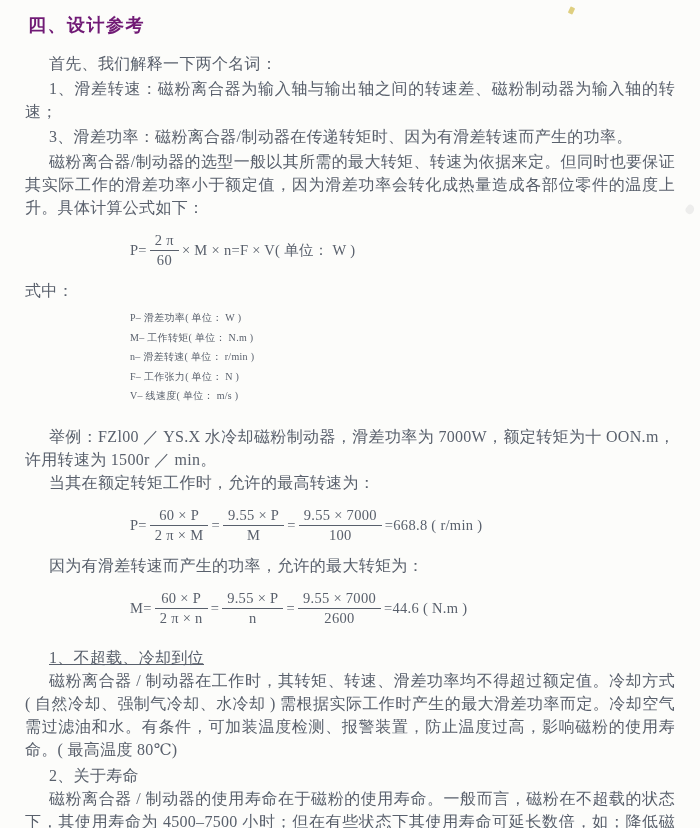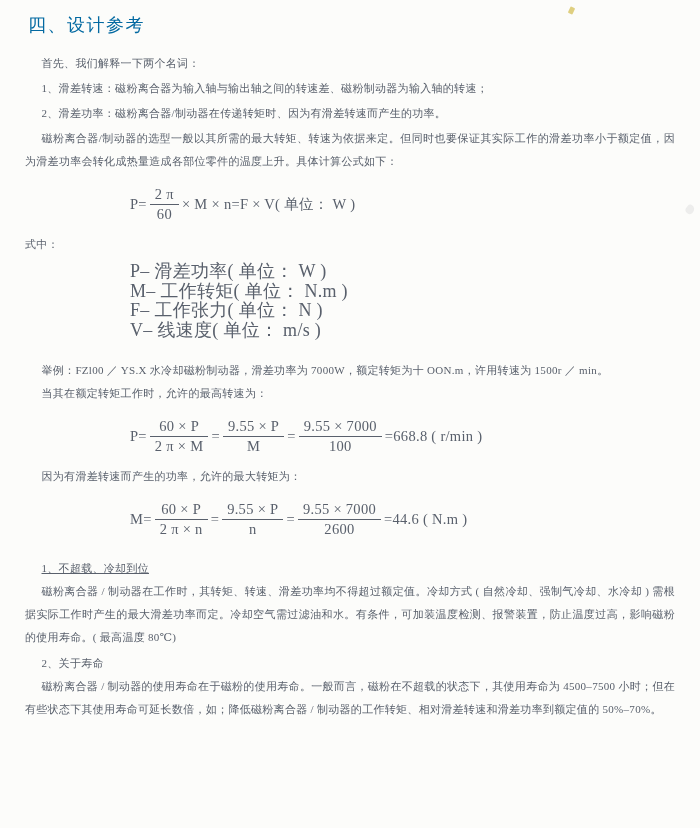--- a/index.html
+++ b/index.html
@@ -9,29 +9,29 @@
     margin:0 auto;
     background:#fcfcfa;
     box-sizing:border-box;
     font-family:"Liberation Serif","DejaVu Serif",serif;
     color:#59606c;
     overflow:hidden;
   }
   .heading {
     margin:0 0 0 28px;
     font-size:18px;
-    font-weight:normal;
+    font-weight:bold;
     letter-spacing:1.5px;
-    color:#0369a1;
+    color:#701a75;
   }
   .heading.h-design { padding-top:13px; }
   .heading.h-notes  { margin-top:17px; }
   .body-text {
     margin:0 25px;
-    font-size:11px;
+    font-size:16px;
     line-height:23px;
     letter-spacing:0.3px;
     text-align:justify;
   }
   .indent { text-indent:1.5em; }
   .mt-intro { margin-top:15px; }
   .mt-line  { margin-top:2px; }
   .formula {
     display:flex;
     align-items:center;
@@ -45,21 +45,21 @@
     flex-direction:column;
     text-align:center;
     margin:0 3px;
     line-height:17px;
   }
   .frac .num { padding:0 5px 1px; border-bottom:1px solid #59606c; }
   .frac .den { padding:1px 5px 0; }
   .where { margin-top:2px; }
   .defs {
     margin:6px 0 0 130px;
-    font-size:18px;
+    font-size:10px;
     line-height:19.5px;
     letter-spacing:0.3px;
   }
   .mt-example { margin-top:19px; }
   .mt-para { margin-top:0; }
   .note-title { margin-top:19px;text-decoration:underline; }
   .note-title-sm { margin-top:3px; }
   .speck {
     position:absolute; top:7px; left:569px;
     width:5px; height:7px;
@@ -82,37 +82,38 @@
 
 <div class="page">
 
   <span class="speck"></span>
   <span class="faint-mark"></span>
 
   <h1 class="heading h-design">四、设计参考</h1>
 
   <p class="body-text indent mt-intro">首先、我们解释一下两个名词：</p>
   <p class="body-text indent mt-line">1、滑差转速：磁粉离合器为输入轴与输出轴之间的转速差、磁粉制动器为输入轴的转速；</p>
-  <p class="body-text indent mt-line">2、滑差功率：磁粉离合器/制动器在传递转矩时、因为有滑差转速而产生的功率。</p>
+  <p class="body-text indent mt-line">3、滑差功率：磁粉离合器/制动器在传递转矩时、因为有滑差转速而产生的功率。</p>
   <p class="body-text indent mt-line">磁粉离合器/制动器的选型一般以其所需的最大转矩、转速为依据来定。但同时也要保证其实际工作的滑差功率小于额定值，因为滑差功率会转化成热量造成各部位零件的温度上升。具体计算公式如下：</p>
 
   <div class="formula">
     <span>P=</span>
     <span class="frac">
       <span class="num">2 π</span>
       <span class="den">60</span>
     </span>
     <span>× M × n=F × V( 单位： W )</span>
   </div>
 
   <p class="body-text where">式中：</p>
 
   <div class="defs">
     <div>P– 滑差功率( 单位： W )</div>
     <div>M– 工作转矩( 单位： N.m )</div>
+    <div>n– 滑差转速( 单位： r/min )</div>
     <div>F– 工作张力( 单位： N )</div>
     <div>V– 线速度( 单位： m/s )</div>
   </div>
 
   <p class="body-text indent mt-example">举例：FZl00 ／ YS.X 水冷却磁粉制动器，滑差功率为 7000W，额定转矩为十 OON.m，许用转速为 1500r ／ min。</p>
   <p class="body-text indent mt-para">当其在额定转矩工作时，允许的最高转速为：</p>
 
   <div class="formula">
     <span>P=</span>
     <span class="frac">

